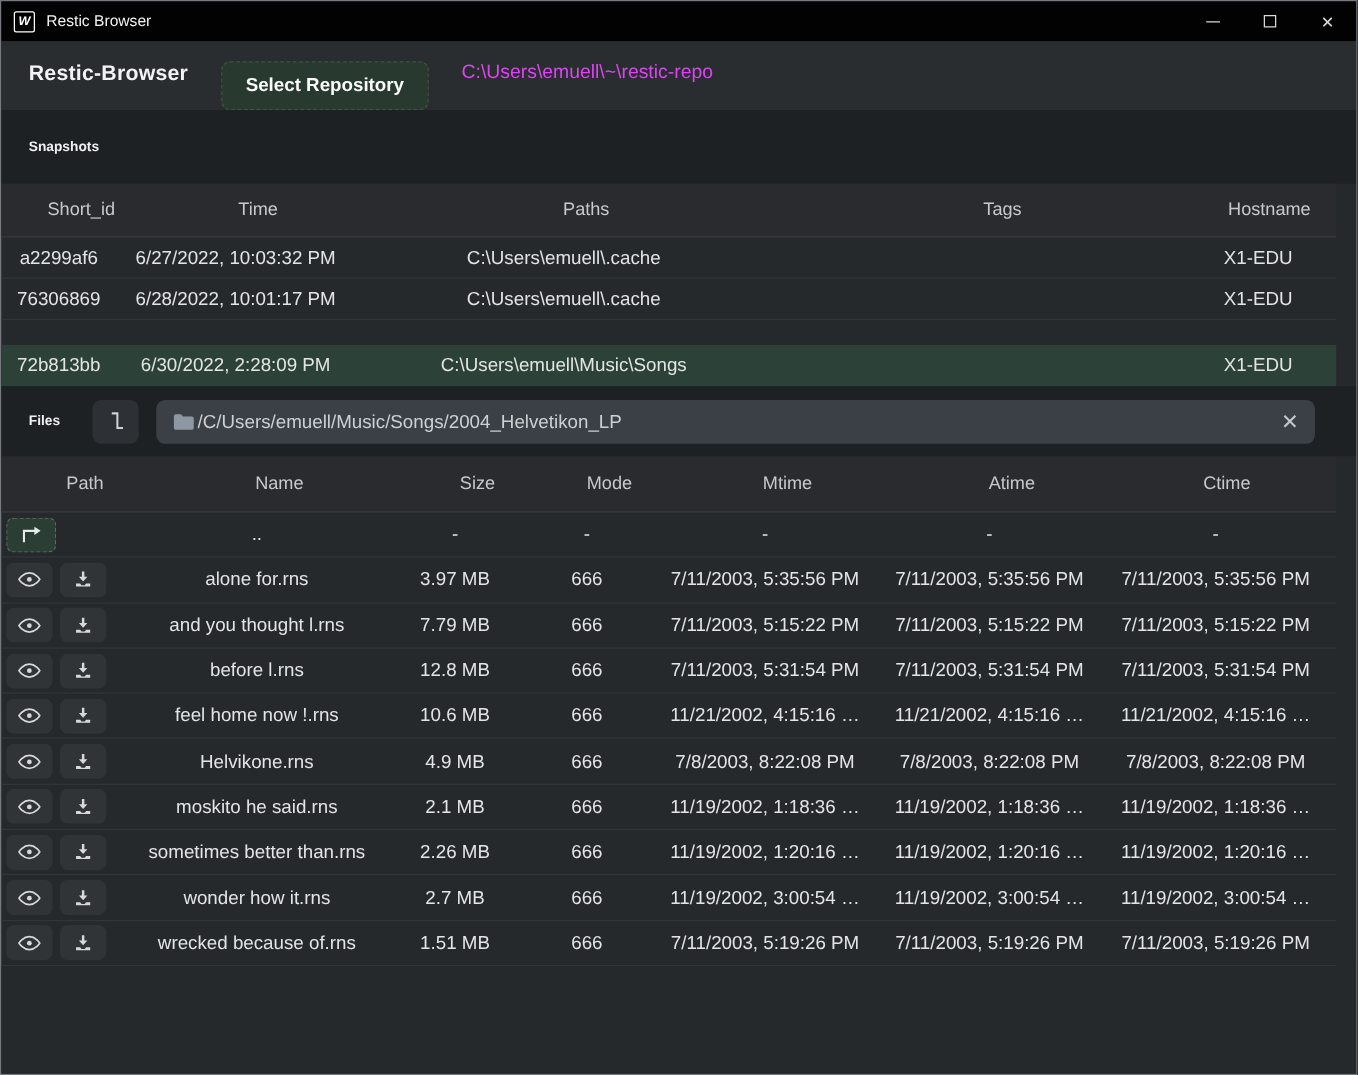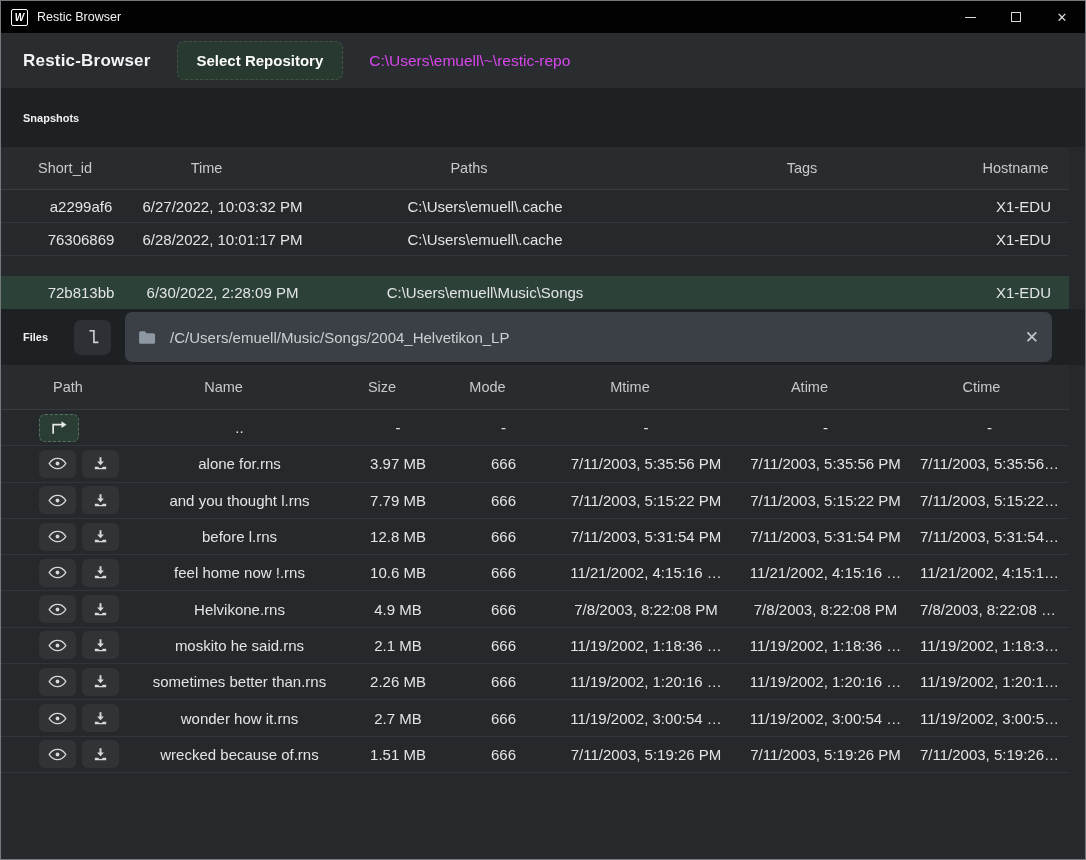--- a/index.html
+++ b/index.html
@@ -40,22 +40,22 @@
     display:flex; align-items:center; justify-content:center;
     color:#d8d9da; font-size:13px;
     background:transparent; border:none; cursor:default;
   }
   .maximize-box { width:10px; height:10px; border:1px solid #d8d9da; display:inline-block; }
   .minimize-bar { width:11px; height:0; border-top:1.5px solid #d8d9da; display:inline-block; }
   
   .header {
     height:55px; flex:0 0 55px;
     background:#2a2d2f;
-    display:flex; align-items:center;
-    padding:0 22px; gap:26px;
+    display:flex; align-items:flex-start;
+    padding:16px 22px; gap:26px;
   }
   .app-name { font-size:17px; font-weight:700; color:#f2f3f4; letter-spacing:.2px; }
   .select-repo-btn {
     background:#283a30;
     border:1px dashed #3f5446;
     border-radius:7px;
     color:#fbfbfb; font-family:inherit;
     font-size:15px; font-weight:700;
     padding:10px 19px;
     cursor:default;
@@ -78,41 +78,41 @@
     border-bottom:1px solid #3a3d40;
     padding-left:22px;
   }
   .snap-grid { grid-template-columns:94px 189px 336px 330px 1fr; }
   .file-grid { grid-template-columns:100px 211px 106px 105px 180px 179px 1fr; }
   .snap-thead { height:43px; }
   .file-thead { height:45px; }
   .trow {
     display:grid; align-items:center;
     font-size:15px; color:#e2e4e6;
-    padding-left:38px;
+    padding-left:4px;
     border-bottom:1px solid #313438;
   }
   .snap-row { height:33px; }
   .snap-row:last-child { border-bottom:none;margin-top:20px; }
   .snap-row.selected { background:#2c4137; }
   .file-row { height:36.3px; }
   .cell { overflow:hidden; white-space:nowrap; text-overflow:ellipsis; padding-right:10px; }
   
   .strip-files { height:56px; flex:0 0 56px; gap:14px; padding-right:33px; }
   .l-btn {
     width:37px; height:35px; flex:0 0 37px;
     background:#2d3135; border:none; border-radius:7px;
     display:flex; align-items:center; justify-content:center;
     cursor:default; margin-left:12px;
   }
   .path-bar {
-    flex:1; height:50px;
+    flex:1; height:35px;
     background:#3b4046; border-radius:7px;
     display:flex; align-items:center;
-    padding:0 13px; gap:14px;
+    padding:0 13px; gap:2px;
   }
   .path-text { flex:1; color:#ccd0d3; font-size:15px; white-space:nowrap; overflow:hidden; }
   .close-x {
     background:none; border:none; color:#c2c6c9;
     font-size:17px; line-height:1; cursor:default; font-family:inherit;
   }
   
   .actions { display:flex; gap:6px; align-items:center; }
   .icon-btn {
     width:37px; height:28px;

